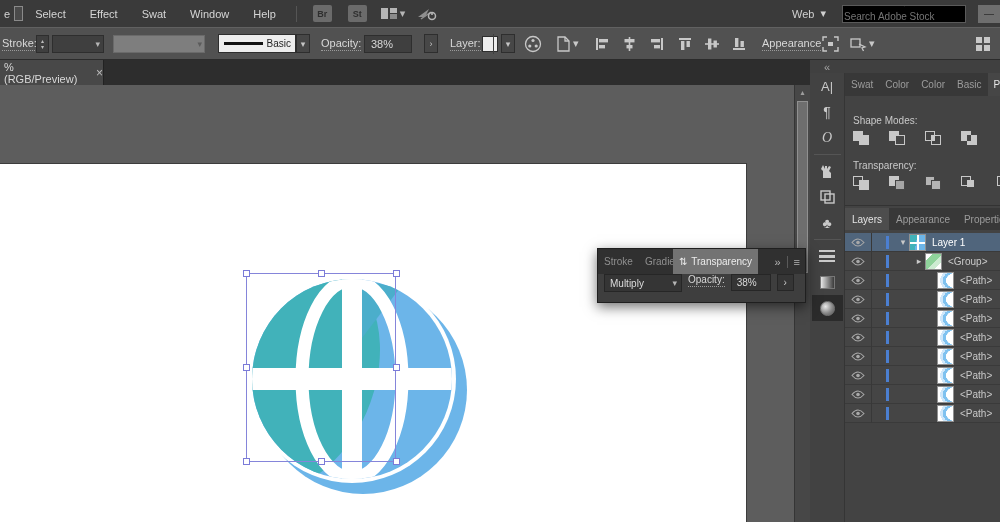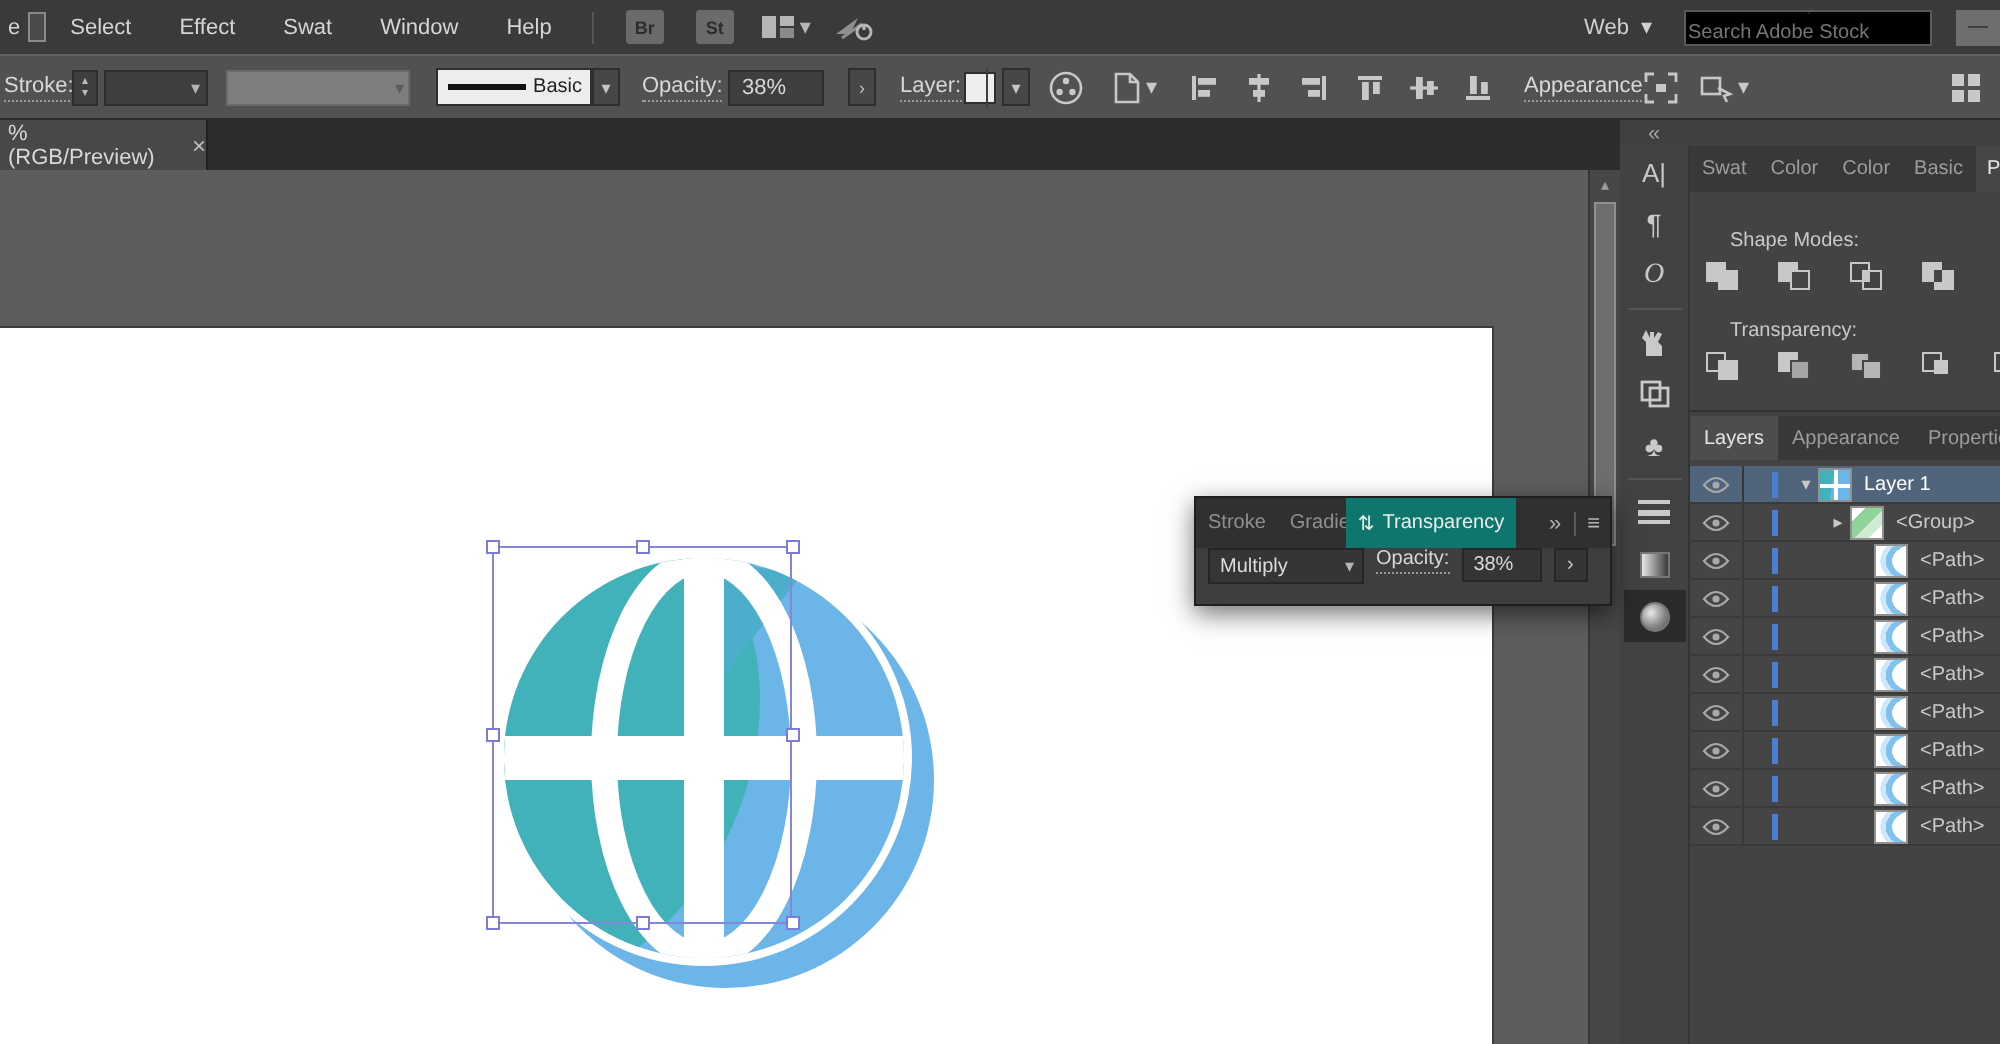--- a/index.html
+++ b/index.html
@@ -92,21 +92,21 @@
   .strip-btn.active { background:#2b2b2b; }
   .strip-sep { width:27px; height:1px; background:#555; margin:3px 0; }
   .grad-sq { width:15px; height:13px; background:linear-gradient(90deg,#e8e8e8,#3a3a3a); border:1px solid #777; }
   .sphere { width:15px; height:15px; border-radius:50%;
     background:radial-gradient(circle at 35% 35%, #e9e9e9, #8a8a8a 55%, #4f4f4f); border:1px solid #777; }
 
   .panels { position:absolute; left:35px; top:13px; width:155px; height:449px; background:#434343; }
   .ptabs { position:absolute; left:0; top:0; width:155px; height:23px; background:#383838; display:flex; }
   .ptab { padding:0 6px; height:23px; display:flex; align-items:center; color:#9c9c9c; font-size:10px; white-space:nowrap; }
   .ptab.active { background:#464646; color:#e8e8e8; }
-  .sect-label { position:absolute; left:20px; color:#c9c9c9; font-size:10px; }
+  .sect-label { position:absolute; left:8px; color:#c9c9c9; font-size:10px; }
   .pf-row { position:absolute; left:8px; display:flex; gap:18px; }
   .pf-icon { position:relative; width:18px; height:15px; display:inline-block; }
   .pf-icon .bsq,.pf-icon .fsq,.pf-icon .ov { position:absolute; width:10px; height:10px; }
   .pf-icon .bsq { left:0; top:0; } .pf-icon .fsq { left:6px; top:4px; }
   .pf-icon .ov { left:6px; top:4px; width:4px; height:6px; }
   .i-unite .bsq,.i-unite .fsq { background:#c8c8c8; }
   .i-minusf .bsq { background:#c8c8c8; } .i-minusf .fsq { background:#464646; border:1px solid #c8c8c8; }
   .i-intersect .bsq,.i-intersect .fsq { border:1px solid #c8c8c8; } .i-intersect .ov { background:#c8c8c8; }
   .i-exclude .bsq,.i-exclude .fsq { background:#c8c8c8; } .i-exclude .ov { background:#464646; }
   .i-divide .bsq { border:1px solid #c8c8c8; } .i-divide .fsq { background:#c8c8c8; }
@@ -137,21 +137,21 @@
   .t-crescent { background:radial-gradient(140% 100% at 130% 50%, #fff 54%, #7fc2f0 55% 70%, #cfe7fa 70% 82%, #fff 83%); }
   .layer-name { margin-left:6px; color:#c9c9c9; font-size:10px; white-space:nowrap; }
   .layer-row.selected .layer-name { color:#fff; }
 
   
   .float-panel { position:absolute; left:597px; top:248px; width:209px; height:55px; background:#3e3e3e;
     border:1px solid #1f1f1f; box-shadow:0 4px 12px rgba(0,0,0,.55); z-index:30; }
   .fp-head { position:relative; height:25px; background:#303030; display:flex; align-items:center; }
   .fp-tab { color:#8f8f8f; font-size:10px; padding:0 6px; height:25px; display:flex; align-items:center; white-space:nowrap; }
   .fp-tab.clip { max-width:34px; overflow:hidden; padding-right:0; }
-  .fp-tab.active { background:#0f766e; color:#ececec; gap:4px; }
+  .fp-tab.active { background:#737373; color:#ececec; gap:4px; }
   .fp-right { margin-left:auto; display:flex; align-items:center; gap:6px; padding-right:5px; color:#b5b5b5; }
   .fp-vline { width:1px; height:12px; background:#5a5a5a; }
   .fp-body { height:28px; display:flex; align-items:flex-start; padding:0 6px; gap:6px; }
   .blend-combo { width:78px; height:18px; background:#353535; border:1px solid #262626; display:flex;
     align-items:center; color:#dcdcdc; font-size:10px; padding-left:5px; }
   .blend-combo .g-chevdown { margin-left:auto; margin-right:4px; font-size:9px; color:#b5b5b5; }
   .fp-body .u-label { font-size:10px; }
   .fp-val { width:40px; height:17px; background:#353535; border:1px solid #262626; color:#d8d8d8;
     font-size:10px; display:flex; align-items:center; padding-left:5px; }
   .fp-btn { width:17px; height:17px; background:#353535; border:1px solid #262626; color:#c5c5c5;

